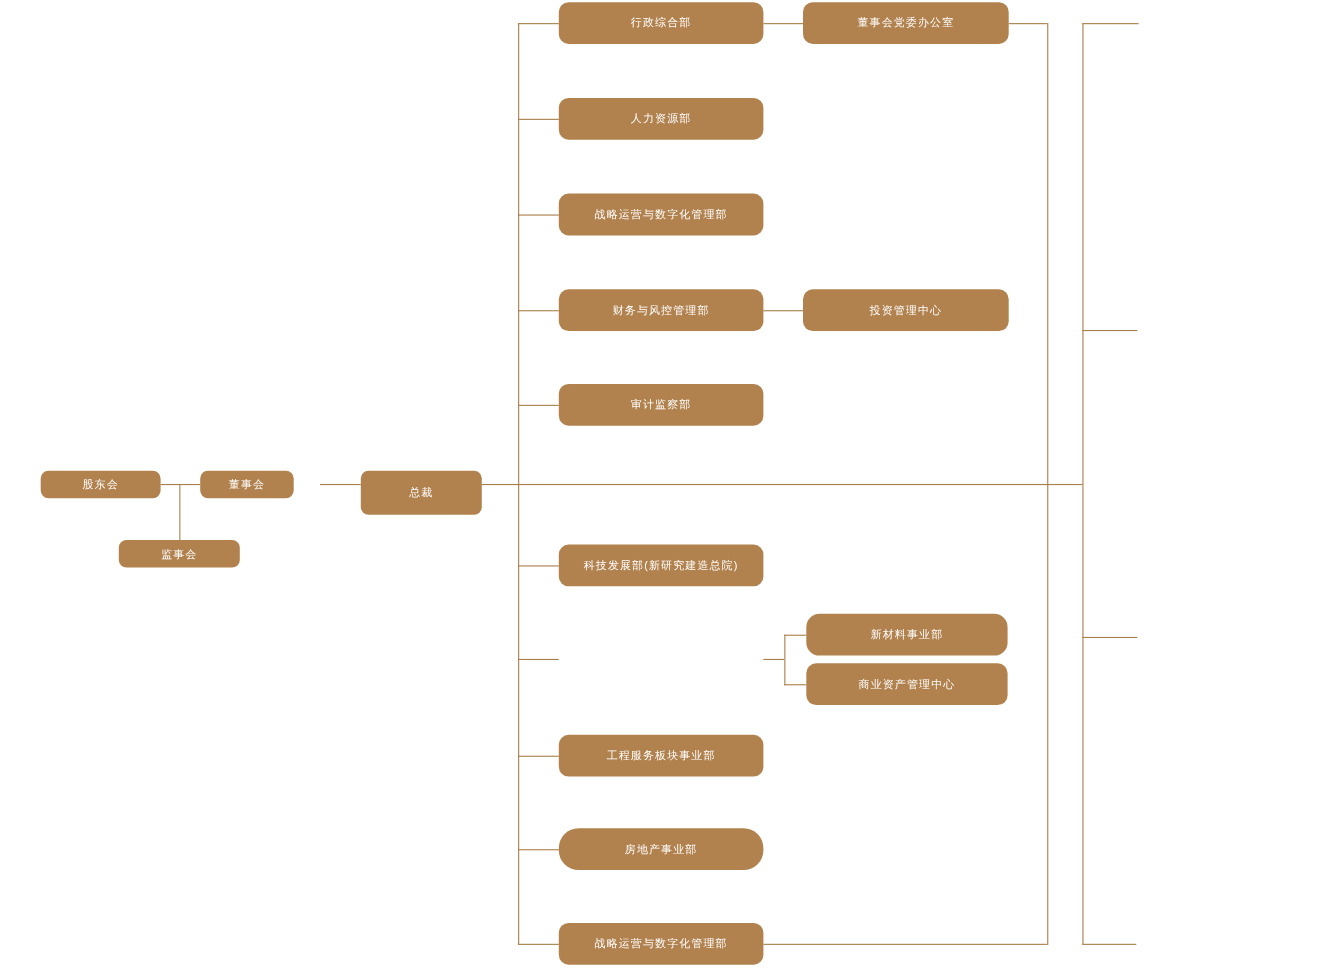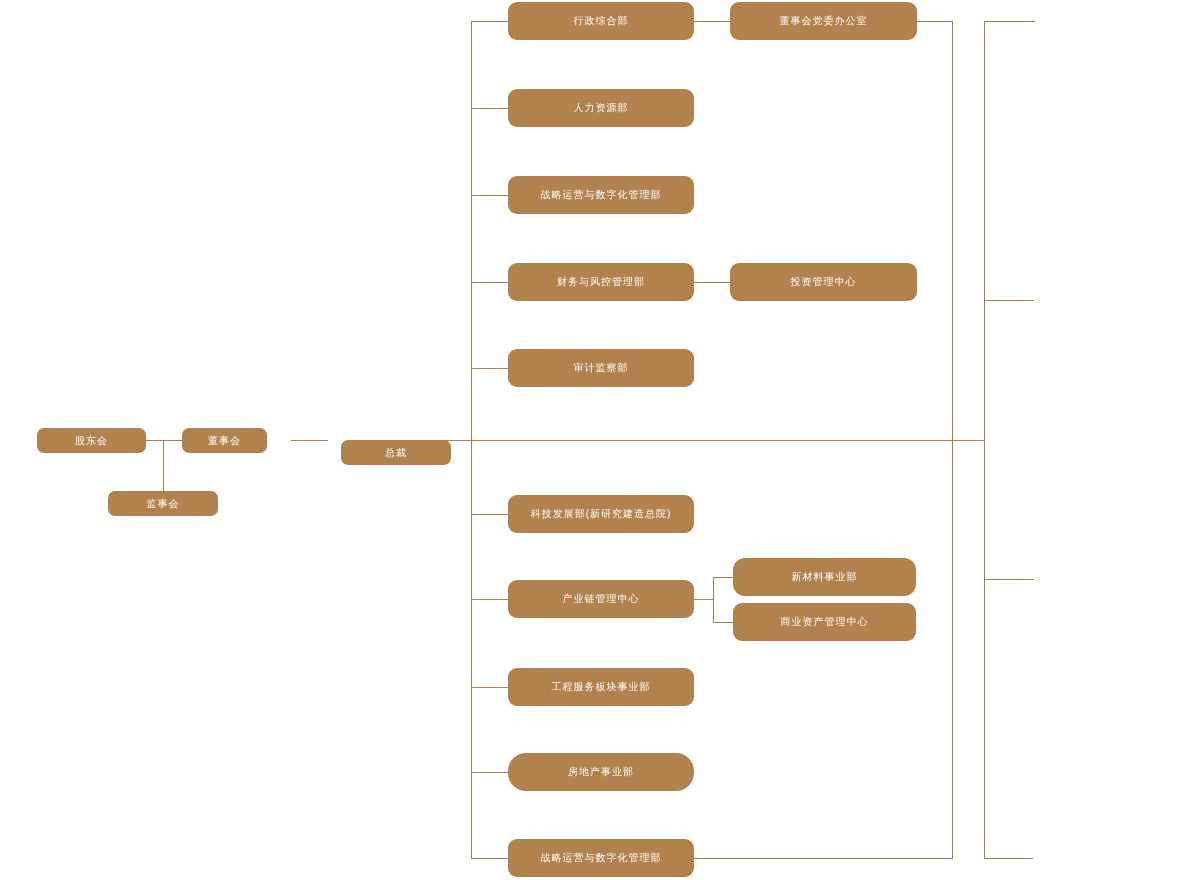--- a/index.html
+++ b/index.html
@@ -42,30 +42,29 @@
     background: var(--connector, #a87f49);
   }
 </style>
 </head>
 <body>
 
 <div id="canvas">
 
   <div class="node node-sm" style="left:37px; top:428px; width:109px; height:25px;">股东会</div>
   <div class="node node-sm" style="left:182px; top:428px; width:85px; height:25px;">董事会</div>
-  <div class="node node-sm" style="left:341px; top:428px; width:110px; height:25px;margin-top:12px;">总裁</div>
+  <div class="node node-sm" style="left:328px; top:428px; width:110px; height:40px;">总裁</div>
   <div class="node node-sm" style="left:108px; top:491px; width:110px; height:25px;">监事会</div>
 
   <div class="node" style="left:508px; top:2px;   width:186px; height:38px;">行政综合部</div>
   <div class="node" style="left:508px; top:89px;  width:186px; height:38px;">人力资源部</div>
   <div class="node" style="left:508px; top:176px; width:186px; height:38px;">战略运营与数字化管理部</div>
   <div class="node" style="left:508px; top:349px; width:186px; height:38px;">审计监察部</div>
   <div class="node" style="left:508px; top:263px; width:186px; height:38px;">财务与风控管理部</div>
   <div class="node" style="left:508px; top:495px; width:186px; height:38px;">科技发展部(新研究建造总院)</div>
-  <div class="node" style="left:508px; top:580px; width:186px; height:38px;">产业链管理中心</div>
   <div class="node" style="left:508px; top:668px; width:186px; height:38px;">工程服务板块事业部</div>
   <div class="node" style="left:508px; top:753px; width:186px; height:38px;border-radius:18px;">房地产事业部</div>
   <div class="node" style="left:508px; top:839px; width:186px; height:38px;">战略运营与数字化管理部</div>
 
   <div class="node" style="left:730px; top:2px;   width:187px; height:38px;">董事会党委办公室</div>
   <div class="node" style="left:730px; top:263px; width:187px; height:38px;">投资管理中心</div>
   <div class="node" style="left:733px; top:558px; width:183px; height:38px;border-radius:12px;">新材料事业部</div>
   <div class="node" style="left:733px; top:603px; width:183px; height:38px;">商业资产管理中心</div>
 
   <div class="hl" style="left:146px; top:440px; width:36px;"></div>

